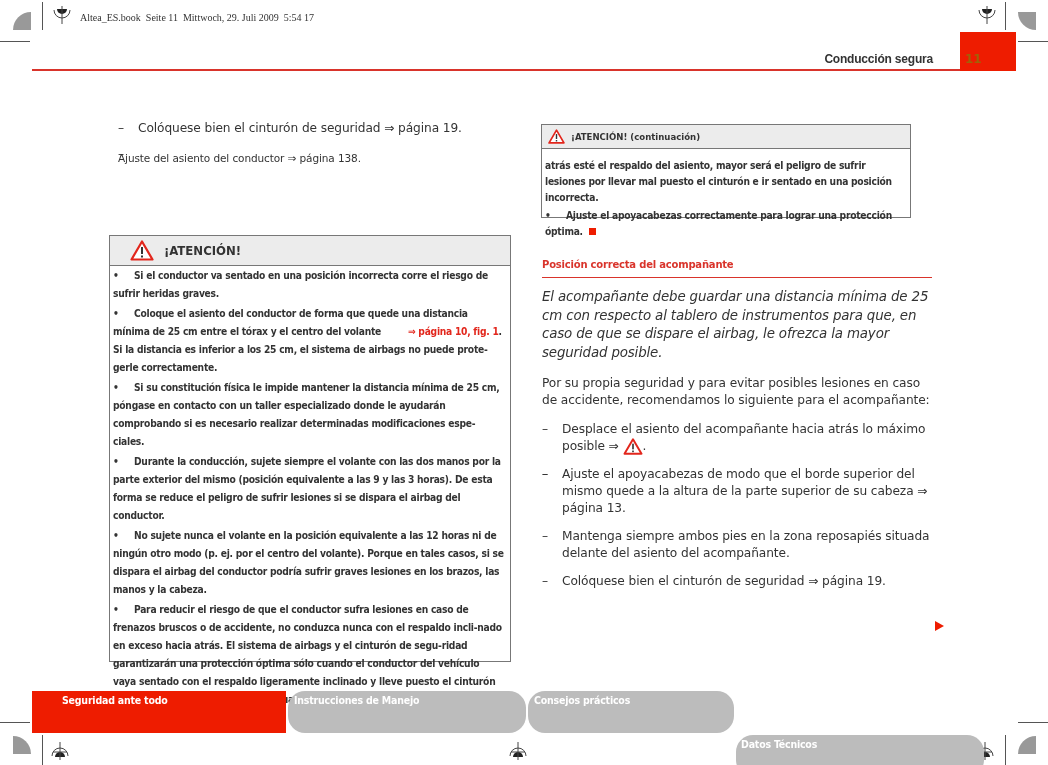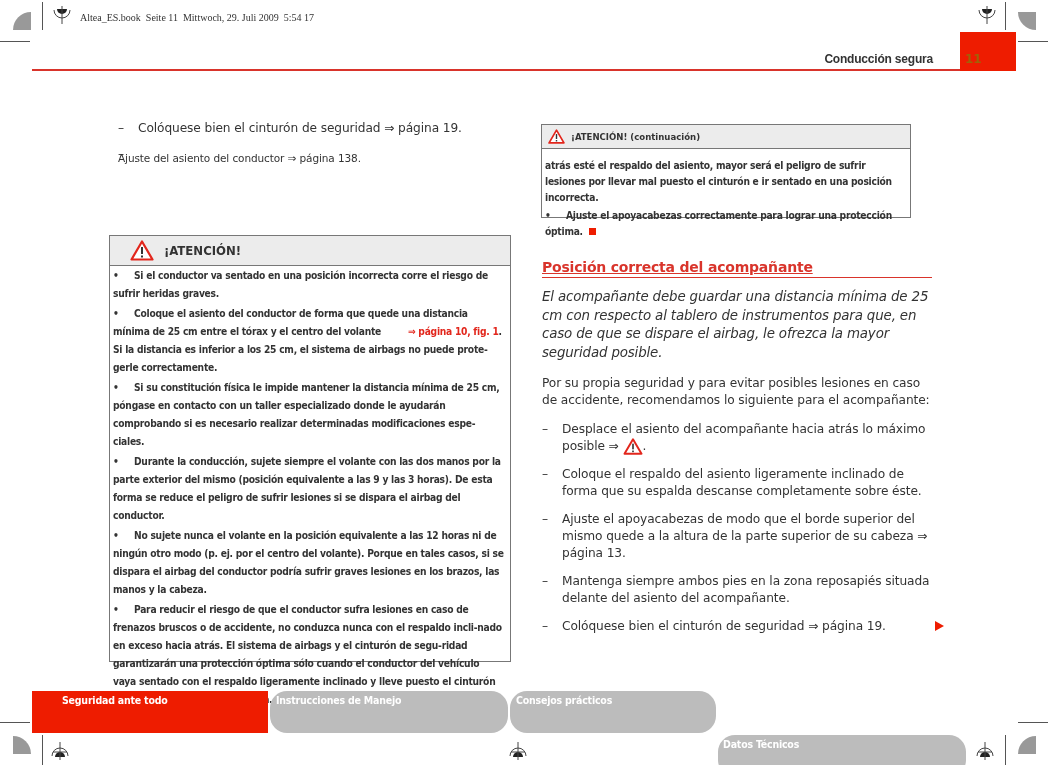--- a/index.html
+++ b/index.html
@@ -27,21 +27,21 @@
   .small-ref { font-size: 10.5px; color: #333; margin-top: 15px; letter-spacing: -0.1px; }
 
   .warn-box { position: absolute; border: 1px solid #777; background: #fff; }
   .warn-head { background: #ececec; border-bottom: 1px solid #777; display: flex; align-items: center; }
   .warn-body { font-family: "DejaVu Sans Condensed","DejaVu Sans", sans-serif; font-weight: bold; font-size: 10.2px; line-height: 18px; color: #333; padding: 0 5px 0 3px; letter-spacing: -0.25px; }
   .warn-para { margin-bottom: 2px; }
   .bullet { display: inline-block; width: 21px; }
   .red-link { color: #e2261c; margin-left: 24px; }
 
   
-  .section-title { position: absolute; left: 542px; top: 259px; font-weight: bold; font-size: 14px; color: #d9342b; letter-spacing: -0.2px; text-decoration: underline; }
+  .section-title { position: absolute; left: 542px; top: 259px; font-weight: bold; font-size: 10px; color: #d9342b; letter-spacing: -0.2px; }
   .section-rule { position: absolute; left: 542px; top: 277px; width: 390px; height: 1px; background: #d9342b; }
   .intro-italic { position: absolute; left: 542px; top: 288px; width: 395px; font-style: italic; font-size: 13.4px; line-height: 18.5px; color: #333; letter-spacing: -0.15px; }
   .body-para { position: absolute; left: 542px; top: 375px; width: 395px; font-size: 12.2px; line-height: 17px; color: #333; letter-spacing: -0.1px; }
   .col-right-list { position: absolute; left: 542px; top: 421px; width: 400px; }
 
   .warn-tri { display: inline-block; vertical-align: middle; }
 
   .cont-arrow { position: absolute; left: 935px; top: 621px; width: 0; height: 0; border-top: 5px solid transparent; border-bottom: 5px solid transparent; border-left: 9px solid #ee1c00; }
 
   
@@ -179,39 +179,38 @@
   <div class="dash-item" style="margin-bottom:11px;">
     <span class="dash">–</span>
     <span>Desplace el asiento del acompañante hacia atrás lo máximo posible ⇒ </span><svg class="warn-tri" width="20" height="17" viewBox="0 0 24 21">
       <path d="M12 1.5 L22.5 19.5 L1.5 19.5 Z" fill="#fff" stroke="#e2261c" stroke-width="2.4" stroke-linejoin="round"></path>
       <rect x="11" y="7" width="2" height="7" fill="#333"></rect>
       <rect x="11" y="15.5" width="2" height="2" fill="#333"></rect>
     </svg><span>.</span>
   </div>
   <div class="dash-item" style="margin-bottom:11px;">
     <span class="dash">–</span>
-    <span>Coloque el respaldo del asiento ligeramente inclinado de forma que su espalda descanse completamente sobre éste.</span>
   </div>
   <div class="dash-item" style="margin-bottom:11px;">
     <span class="dash">–</span>
     <span>Ajuste el apoyacabezas de modo que el borde superior del mismo quede a la altura de la parte superior de su cabeza ⇒ página 13.</span>
   </div>
   <div class="dash-item" style="margin-bottom:11px;">
     <span class="dash">–</span>
     <span>Mantenga siempre ambos pies en la zona reposapiés situada delante del asiento del acompañante.</span>
   </div>
   <div class="dash-item" style="margin-bottom:11px;">
     <span class="dash">–</span>
     <span>Colóquese bien el cinturón de seguridad ⇒ página 19.</span>
   </div>
 </div>
 <div class="cont-arrow"></div>
 
 <div class="footer">
-  <div class="ftab active" style="width:236px;padding-left:30px;margin-right:2px;">
+  <div class="ftab active" style="width:254px;padding-left:30px;margin-right:2px;">
     <span>Seguridad ante todo</span>
   </div>
   <div class="ftab inactive" style="width:238px;padding-left:6px;margin-right:2px;">
     <span>Instrucciones de Manejo</span>
   </div>
   <div class="ftab inactive" style="width:206px;padding-left:6px;margin-right:2px;">
     <span>Consejos prácticos</span>
   </div>
   <div class="ftab inactive" style="width:248px;padding-left:5px;margin-top:44px;">
     <span>Datos Técnicos</span>

